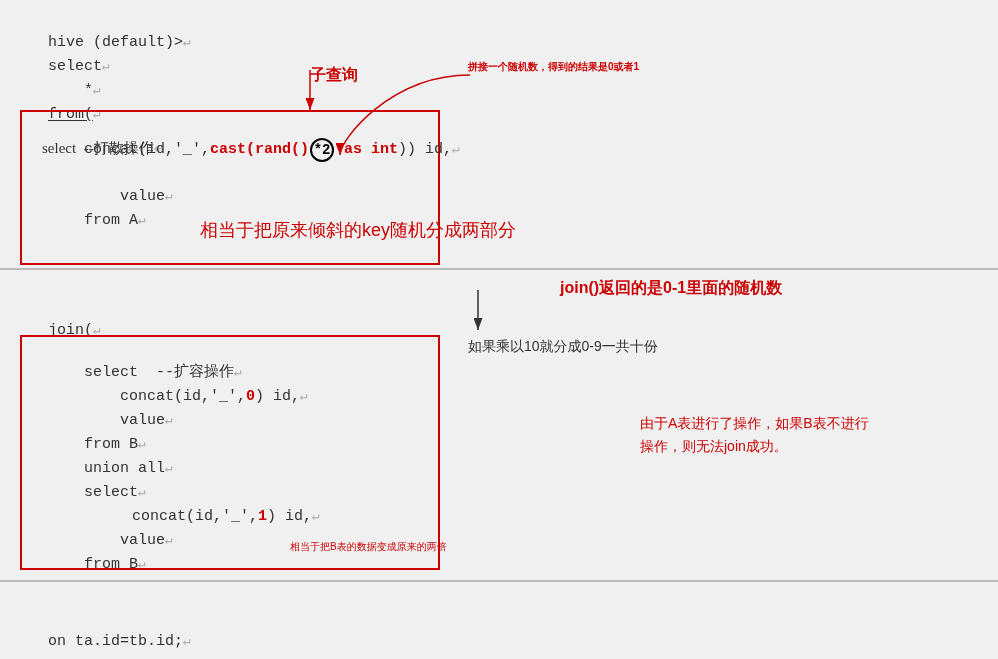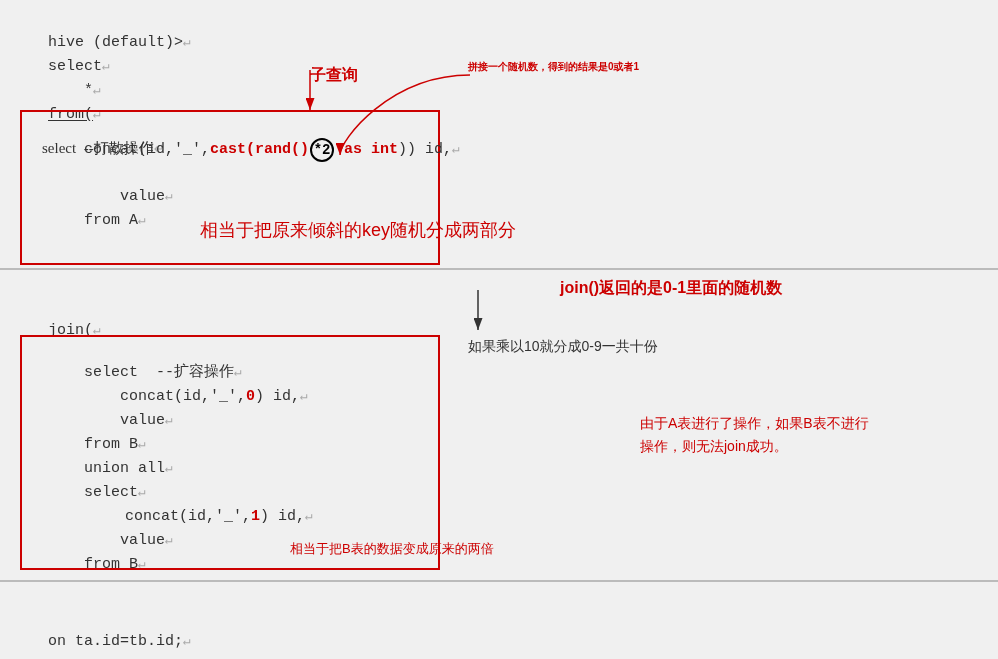--- a/index.html
+++ b/index.html
@@ -147,21 +147,21 @@
   </div>
 
   <div class="code-line" style="position:absolute; top:434px; left:12px;">
     <span>    union all</span><span class="return-arrow">↵</span>
   </div>
 
   <div class="code-line" style="position:absolute; top:458px; left:12px;">
     <span>    select</span><span class="return-arrow">↵</span>
   </div>
 
-  <div class="code-line" style="position:absolute; top:482px; left:17px;">
+  <div class="code-line" style="position:absolute; top:482px; left:24px;">
     <span>        concat(id,'_',</span><span class="bold-red">1</span><span>) id,</span><span class="return-arrow">↵</span>
   </div>
 
   <div class="code-line" style="position:absolute; top:506px; left:12px;">
     <span>        value</span><span class="return-arrow">↵</span>
   </div>
 
   <div class="code-line" style="position:absolute; top:530px; left:12px;">
     <span>    from B</span><span class="return-arrow">↵</span>
   </div>
@@ -218,17 +218,17 @@
 
   <div class="annotation-black" style="top:338px; left:468px; font-size:14px;">
     <span>如果乘以10就分成0-9一共十份</span>
   </div>
 
   <div class="annotation" style="top:390px; left:640px; font-size:14px; line-height:1.6; max-width:340px; white-space:pre-line;">
     <span>由于A表进行了操作，如果B表不进行
 操作，则无法join成功。</span>
   </div>
 
-  <div class="annotation" style="top:540px; left:290px; font-size:13px;">
+  <div class="annotation" style="top:540px; left:290px; font-size:10px;">
     <span>相当于把B表的数据变成原来的两倍</span>
   </div>
 
 </div>
 
 </body></html>

